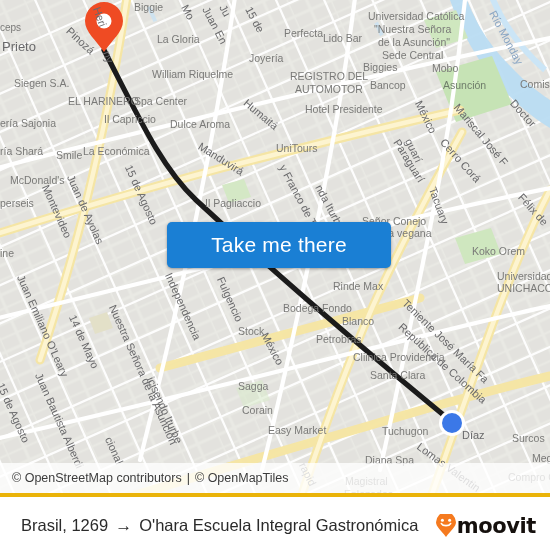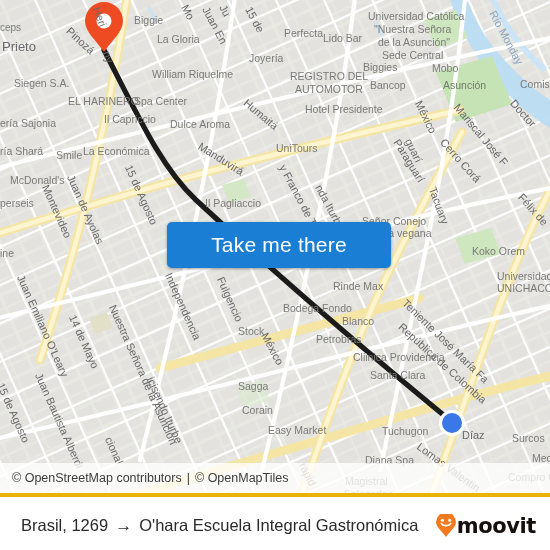--- a/index.html
+++ b/index.html
@@ -226,21 +226,21 @@
         <div class="lbl poi" style="left: 56px; top: 150px; font-size: 10.5px;">Smile</div>
         <div class="lbl poi" style="left: 10px; top: 175px; font-size: 10.5px;">McDonald's</div>
         <div class="lbl poi" style="left: 0px; top: 198px; font-size: 10.5px;">perseis</div>
         <div class="lbl poi" style="left: 0px; top: 248px; font-size: 10.5px;">ine</div>
         <div class="lbl poi" style="left: 68px; top: 96px; font-size: 10.5px;">EL HARINERO</div>
         <div class="lbl poi" style="left: 104px; top: 114px; font-size: 10.5px;">Il Capriccio</div>
         <div class="lbl poi" style="left: 83px; top: 146px; font-size: 10.5px;">La Económica</div>
         <div class="lbl poi" style="left: 134px; top: 96px; font-size: 10.5px;">Spa Center</div>
         <div class="lbl poi" style="left: 170px; top: 119px; font-size: 10.5px;">Dulce Aroma</div>
         <div class="lbl poi" style="left: 157px; top: 34px; font-size: 10.5px;">La Gloria</div>
-        <div class="lbl poi" style="left: 134px; top: 15px; font-size: 10.5px;">Biggie</div>
+        <div class="lbl poi" style="left: 134px; top: 2px; font-size: 10.5px;">Biggie</div>
         <div class="lbl poi" style="left: 152px; top: 69px; font-size: 10.5px;">William Riquelme</div>
         <div class="lbl poi" style="left: 284px; top: 28px; font-size: 10.5px;">Perfecta</div>
         <div class="lbl poi" style="left: 249px; top: 53px; font-size: 10.5px;">Joyería</div>
         <div class="lbl poi" style="left: 323px; top: 33px; font-size: 10.5px;">Lido Bar</div>
         <div class="lbl poi" style="left: 363px; top: 62px; font-size: 10.5px;">Biggies</div>
         <div class="lbl poi" style="left: 370px; top: 80px; font-size: 10.5px;">Bancop</div>
         <div class="lbl poi" style="left: 290px; top: 71px; font-size: 10.5px;">REGISTRO DEL</div>
         <div class="lbl poi" style="left: 295px; top: 84px; font-size: 10.5px;">AUTOMOTOR</div>
         <div class="lbl poi" style="left: 305px; top: 104px; font-size: 10.5px;">Hotel Presidente</div>
         <div class="lbl poi" style="left: 276px; top: 143px; font-size: 10.5px;">UniTours</div>

